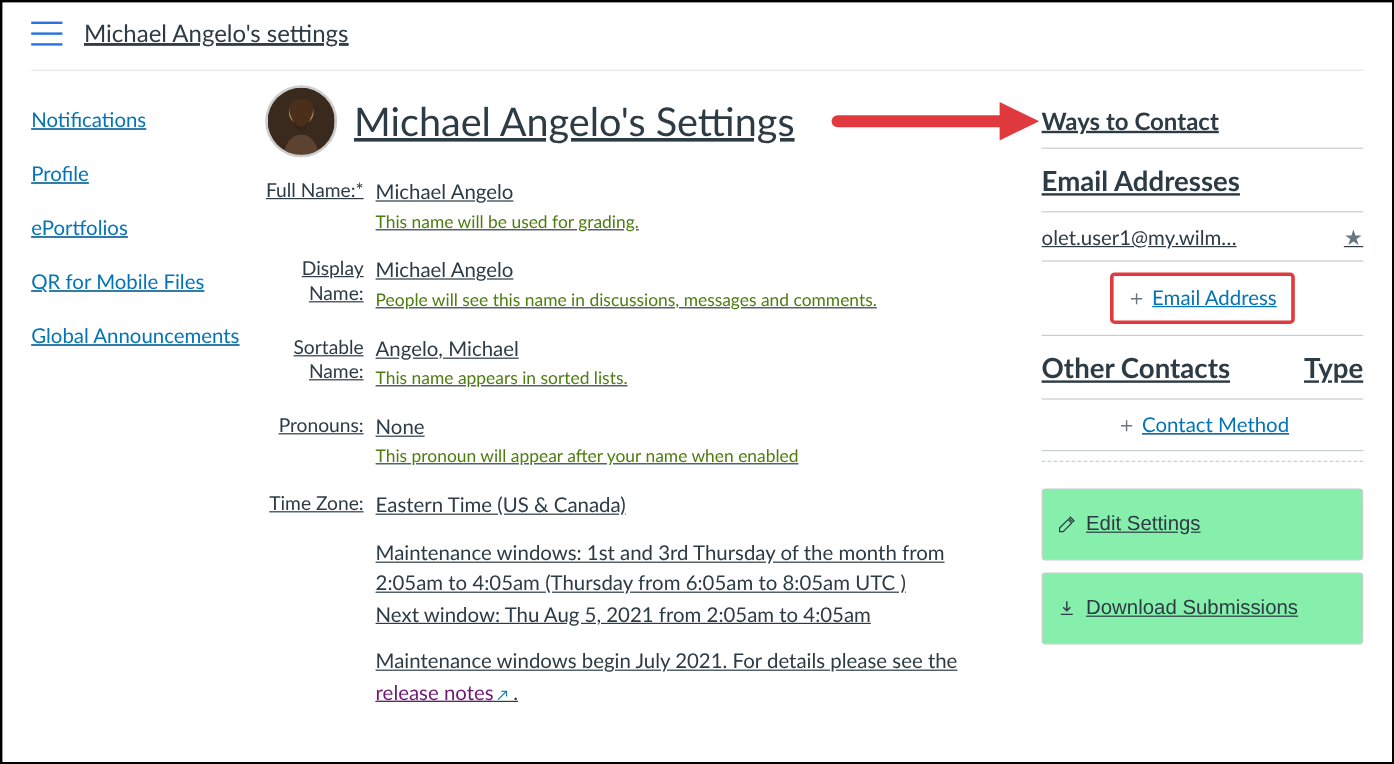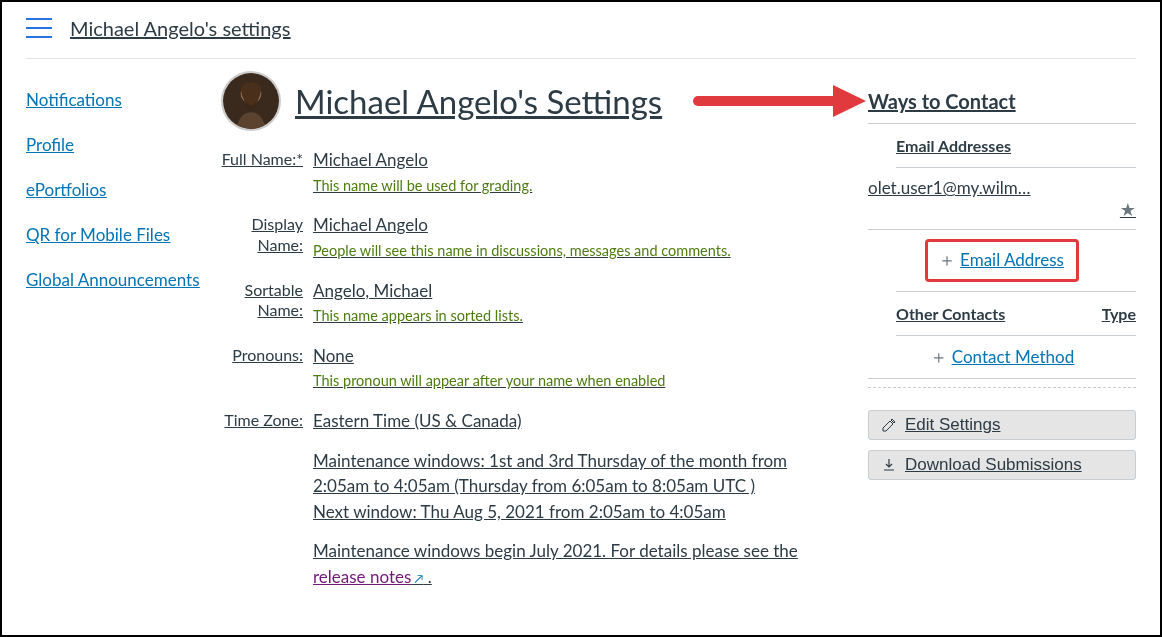--- a/index.html
+++ b/index.html
@@ -144,34 +144,33 @@
     position: relative;
   }
   .ways-title {
     font-size: 20px;
     font-weight: 700;
     border-bottom: 1px solid #c7cdd1;
     padding-bottom: 10px;
     margin: 0 0 0 0;
   }
   .section-title {
-    font-size: 16px;
+    font-size: 23px;
     font-weight: 700;
     padding: 12px 0 12px 0;
     border-bottom: 1px solid #c7cdd1;
     display: flex;
     justify-content: space-between;
-    margin-left: 28px;
   }
   .email-row {
     display: flex;
+    align-items: center;
     padding: 9px 0;
     border-bottom: 1px solid #c7cdd1;
     font-size: 17px;
-    flex-direction: column;
   }
   .email-row .star {
     margin-left: auto;
     color: #6b7780;
     font-size: 18px;
   }
   .add-row {
     text-align: center;
     padding: 9px 0;
     border-bottom: 1px solid #c7cdd1;
@@ -198,22 +197,22 @@
   }
   .dashed-sep {
     border-bottom: 1px dashed #c7cdd1;
     margin-top: 8px;
     margin-bottom: 22px;
   }
   .action-btn {
     width: 100%;
     text-align: left;
     border: 1px solid #c7cdd1;
-    background: #e5e5e5;
-    padding: 4px 12px;
+    background: #86efac;
+    padding: 19px 12px;
     font-size: 17px;
     color: #2d3b45;
     cursor: pointer;
     margin-bottom: 10px;
     display: flex;
     align-items: center;
     gap: 8px;
     border-radius: 3px;
   }
   .action-btn svg { width: 16px; height: 16px; }

